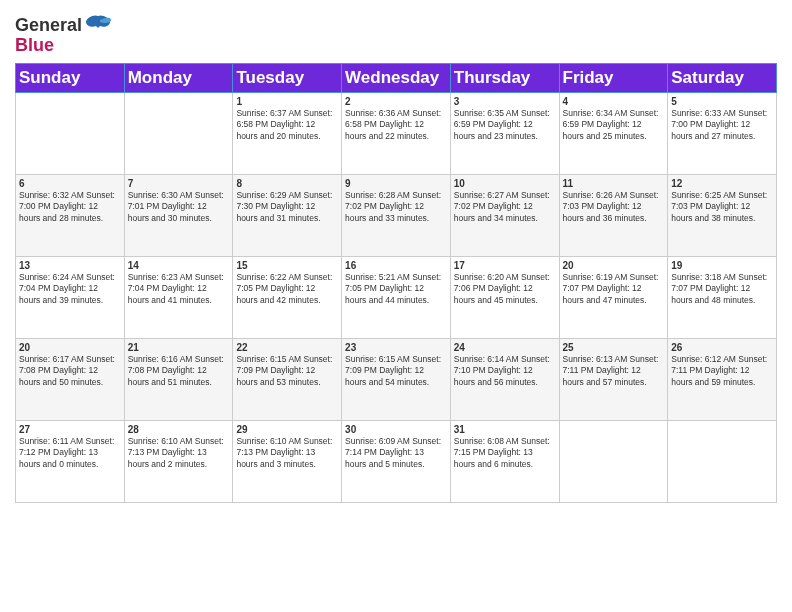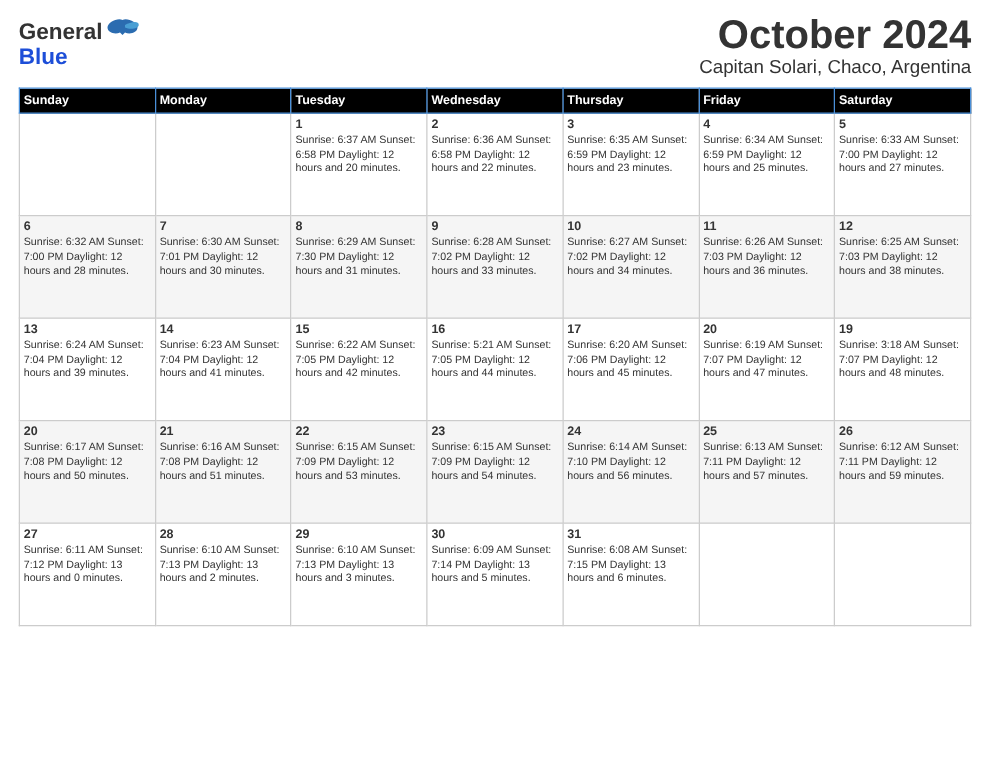--- a/index.html
+++ b/index.html
@@ -25,21 +25,21 @@
       display: flex;
       align-items: center;
       margin-top: 4px;
     }
     .logo-text {
       font-size: 18px;
       font-weight: bold;
       line-height: 1;
     }
     .logo-general { color: #333; }
-    .logo-blue { color: #1d4ed8; }
+    .logo-blue { color: #be185d; }
     .logo-icon {
       width: 28px;
       height: 22px;
       margin-left: 2px;
     }
     .title-block {
       text-align: right;
     }
     .cal-title {
       font-size: 32px;
@@ -50,23 +50,23 @@
     .cal-subtitle {
       font-size: 15px;
       color: #333;
     }
     table {
       width: 100%;
       border-collapse: collapse;
       table-layout: fixed;
     }
     thead tr th {
-      background: #000000;
+      background: #6d28d9;
       color: #fff;
-      font-size: 10px;
+      font-size: 17px;
       font-weight: bold;
       padding: 4px 3px;
       text-align: left;
       border: 1px solid #4a90d9;
     }
     tbody tr td {
       border: 1px solid #ccc;
       vertical-align: top;
       padding: 3px 3px;
       font-size: 9px;
@@ -101,24 +101,20 @@
       <div>
         <div style="display:flex;align-items:center;">
           <span class="logo-text logo-general">General</span>
           <svg class="logo-icon" viewBox="0 0 28 22" xmlns="http://www.w3.org/2000/svg">
             <path d="M14 2 C18 0, 26 4, 26 8 C26 12, 20 14, 16 12 L14 14 L12 12 C8 14, 2 12, 2 8 C2 4, 10 0, 14 2Z" fill="#2b6cb0"></path>
             <path d="M16 6 C20 4, 27 2, 27 6 C27 9, 20 10, 16 8Z" fill="#4a9fd4"></path>
           </svg>
         </div>
         <span class="logo-text logo-blue">Blue</span>
       </div>
-    </div>
-    <div class="title-block">
-      <div class="cal-title">October 2024</div>
-      <div class="cal-subtitle">Capitan Solari, Chaco, Argentina</div>
     </div>
   </div>
 
   <table>
     <thead>
       <tr>
         <th>Sunday</th>
         <th>Monday</th>
         <th>Tuesday</th>
         <th>Wednesday</th>

